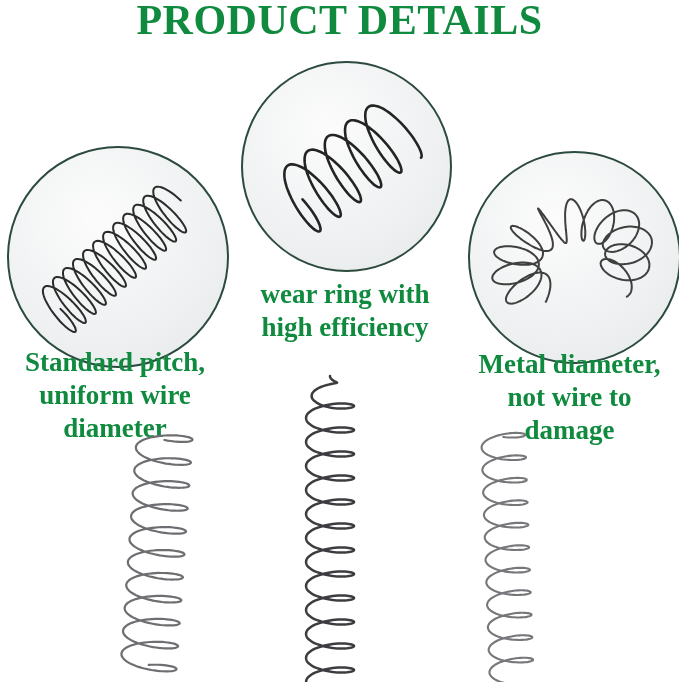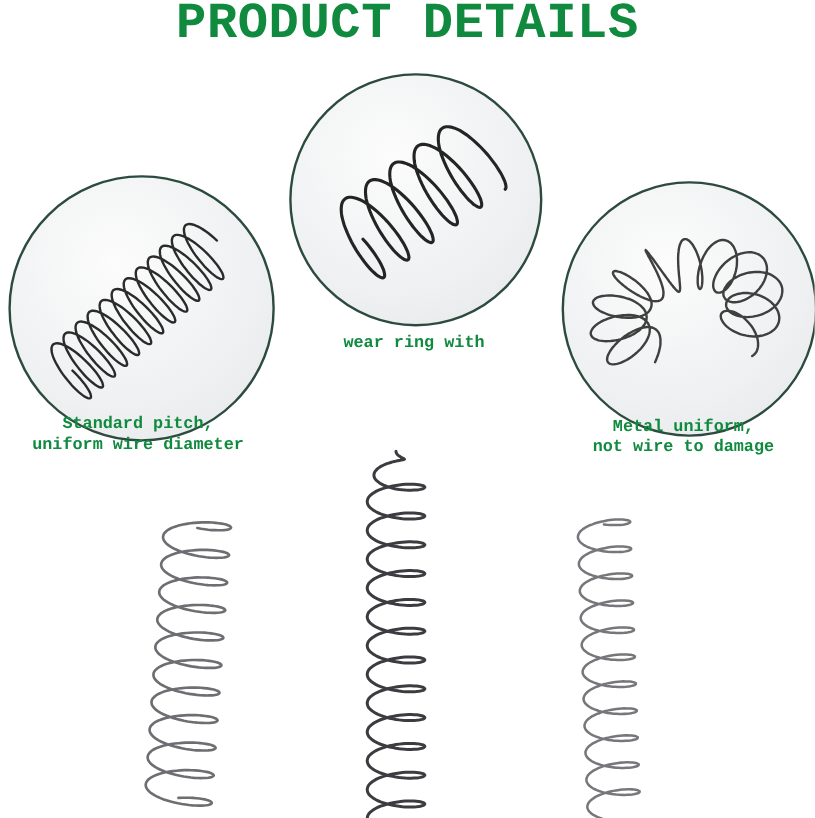--- a/index.html
+++ b/index.html
@@ -1,27 +1,27 @@
 <!DOCTYPE html>
 <html><head>
 <meta charset="utf-8">
 <style>
   html,body{margin:0;padding:0;background:#fff;}
   #page{position:relative;width:679px;height:682px;background:#ffffff;overflow:hidden;
-        font-family:Liberation Mono, monospace;}
+        font-family:Liberation Serif, serif;}
   .title{position:absolute;top:-4px;left:0;width:100%;text-align:center;
          font-size:42px;font-weight:800;letter-spacing:.5px;color:#0f8a3e;}
   .photo-circle{position:absolute;border-radius:50%;border:2px solid #2c4b3e;overflow:hidden;
          background:radial-gradient(circle at 40% 32%, #fcfcfc 0%, #eef0f1 62%, #e4e7e8 100%);}
   .photo-circle svg{display:block;width:100%;height:100%;}
   #circle-left{left:7px;top:146px;width:218px;height:218px;}
   #circle-center{left:241px;top:61px;width:207px;height:207px;}
   #circle-right{left:468px;top:151px;width:209px;height:209px;}
   .caption{position:absolute;text-align:center;color:#0f8a3e;font-weight:bold;
-           font-size:14px;line-height:1.22;}
+           font-size:27px;line-height:1.22;}
   #caption-left{left:-6px;top:346px;width:242px;}
   #caption-center{left:230px;top:278px;width:230px;}
   #caption-right{left:460px;top:348px;width:219px;}
   #bottom-springs{position:absolute;left:0;top:360px;width:679px;height:322px;}
   path.spring{fill:none;stroke-linecap:round;}
 </style>
 </head>
 <body>
 
 <div id="page">
@@ -52,24 +52,25 @@
     </svg>
   </div>
 
   <div class="caption" id="caption-left">
     <div>Standard pitch,</div>
     <div>uniform wire diameter</div>
   </div>
 
   <div class="caption" id="caption-center">
     <div>wear ring with</div>
+    <div>high efficiency</div>
   </div>
 
   <div class="caption" id="caption-right">
-    <div>Metal uniform,</div>
+    <div>Metal diameter,</div>
     <div>not wire to damage</div>
   </div>
 
   <svg id="bottom-springs" viewBox="0 0 679 322">
     <g transform="rotate(4 165 72)">
       <path class="spring" stroke="#6e6e72" stroke-width="2.2" d="M165.0,80.0L168.1,80.4L171.2,80.6L174.2,80.8L177.1,80.9L179.9,80.8L182.5,80.7L184.8,80.5L186.9,80.3L188.7,80.0L190.2,79.6L191.4,79.2L192.3,78.7L192.8,78.2L193.0,77.8L192.8,77.3L192.3,76.8L191.4,76.3L190.2,75.9L188.7,75.5L186.9,75.2L184.8,75.0L182.5,74.8L179.9,74.7L177.1,74.6L174.2,74.7L171.2,74.9L168.1,75.1L165.0,75.5L161.9,76.0L158.8,76.5L155.8,77.2L152.9,77.9L150.1,78.8L147.5,79.7L145.2,80.7L143.1,81.8L141.3,82.9L139.8,84.1L138.6,85.4L137.7,86.6L137.2,87.9L137.0,89.3L137.2,90.6L137.7,91.9L138.6,93.1L139.8,94.4L141.3,95.6L143.1,96.7L145.2,97.8L147.5,98.8L150.1,99.7L152.9,100.6L155.8,101.3L158.8,102.0L161.9,102.5L165.0,103.0L168.1,103.4L171.2,103.6L174.2,103.8L177.1,103.9L179.9,103.8L182.5,103.7L184.8,103.5L186.9,103.3L188.7,103.0L190.2,102.6L191.4,102.2L192.3,101.7L192.8,101.2L193.0,100.8L192.8,100.3L192.3,99.8L191.4,99.3L190.2,98.9L188.7,98.5L186.9,98.2L184.8,98.0L182.5,97.8L179.9,97.7L177.1,97.6L174.2,97.7L171.2,97.9L168.1,98.1L165.0,98.5L161.9,99.0L158.8,99.5L155.8,100.2L152.9,100.9L150.1,101.8L147.5,102.7L145.2,103.7L143.1,104.8L141.3,105.9L139.8,107.1L138.6,108.4L137.7,109.6L137.2,110.9L137.0,112.3L137.2,113.6L137.7,114.9L138.6,116.1L139.8,117.4L141.3,118.6L143.1,119.7L145.2,120.8L147.5,121.8L150.1,122.7L152.9,123.6L155.8,124.3L158.8,125.0L161.9,125.5L165.0,126.0L168.1,126.4L171.2,126.6L174.2,126.8L177.1,126.9L179.9,126.8L182.5,126.7L184.8,126.5L186.9,126.3L188.7,126.0L190.2,125.6L191.4,125.2L192.3,124.7L192.8,124.2L193.0,123.7L192.8,123.3L192.3,122.8L191.4,122.3L190.2,121.9L188.7,121.5L186.9,121.2L184.8,121.0L182.5,120.8L179.9,120.7L177.1,120.6L174.2,120.7L171.2,120.9L168.1,121.1L165.0,121.5L161.9,122.0L158.8,122.5L155.8,123.2L152.9,123.9L150.1,124.8L147.5,125.7L145.2,126.7L143.1,127.8L141.3,128.9L139.8,130.1L138.6,131.4L137.7,132.6L137.2,133.9L137.0,135.3L137.2,136.6L137.7,137.9L138.6,139.1L139.8,140.4L141.3,141.6L143.1,142.7L145.2,143.8L147.5,144.8L150.1,145.7L152.9,146.6L155.8,147.3L158.8,148.0L161.9,148.5L165.0,149.0L168.1,149.4L171.2,149.6L174.2,149.8L177.1,149.9L179.9,149.8L182.5,149.7L184.8,149.5L186.9,149.3L188.7,149.0L190.2,148.6L191.4,148.2L192.3,147.7L192.8,147.2L193.0,146.8L192.8,146.3L192.3,145.8L191.4,145.3L190.2,144.9L188.7,144.5L186.9,144.2L184.8,144.0L182.5,143.8L179.9,143.7L177.1,143.6L174.2,143.7L171.2,143.9L168.1,144.1L165.0,144.5L161.9,145.0L158.8,145.5L155.8,146.2L152.9,146.9L150.1,147.8L147.5,148.7L145.2,149.7L143.1,150.8L141.3,151.9L139.8,153.1L138.6,154.4L137.7,155.6L137.2,156.9L137.0,158.3L137.2,159.6L137.7,160.9L138.6,162.1L139.8,163.4L141.3,164.6L143.1,165.7L145.2,166.8L147.5,167.8L150.1,168.7L152.9,169.6L155.8,170.3L158.8,171.0L161.9,171.5L165.0,172.0L168.1,172.4L171.2,172.6L174.2,172.8L177.1,172.9L179.9,172.8L182.5,172.7L184.8,172.5L186.9,172.3L188.7,172.0L190.2,171.6L191.4,171.2L192.3,170.7L192.8,170.2L193.0,169.8L192.8,169.3L192.3,168.8L191.4,168.3L190.2,167.9L188.7,167.5L186.9,167.2L184.8,167.0L182.5,166.8L179.9,166.7L177.1,166.6L174.2,166.7L171.2,166.9L168.1,167.1L165.0,167.5L161.9,168.0L158.8,168.5L155.8,169.2L152.9,169.9L150.1,170.8L147.5,171.7L145.2,172.7L143.1,173.8L141.3,174.9L139.8,176.1L138.6,177.4L137.7,178.6L137.2,179.9L137.0,181.3L137.2,182.6L137.7,183.9L138.6,185.1L139.8,186.4L141.3,187.6L143.1,188.7L145.2,189.8L147.5,190.8L150.1,191.7L152.9,192.6L155.8,193.3L158.8,194.0L161.9,194.5L165.0,195.0L168.1,195.4L171.2,195.6L174.2,195.8L177.1,195.9L179.9,195.8L182.5,195.7L184.8,195.5L186.9,195.3L188.7,195.0L190.2,194.6L191.4,194.2L192.3,193.7L192.8,193.2L193.0,192.8L192.8,192.3L192.3,191.8L191.4,191.3L190.2,190.9L188.7,190.5L186.9,190.2L184.8,190.0L182.5,189.8L179.9,189.7L177.1,189.6L174.2,189.7L171.2,189.9L168.1,190.1L165.0,190.5L161.9,191.0L158.8,191.5L155.8,192.2L152.9,192.9L150.1,193.8L147.5,194.7L145.2,195.7L143.1,196.8L141.3,197.9L139.8,199.1L138.6,200.4L137.7,201.6L137.2,202.9L137.0,204.2L137.2,205.6L137.7,206.9L138.6,208.1L139.8,209.4L141.3,210.6L143.1,211.7L145.2,212.8L147.5,213.8L150.1,214.7L152.9,215.6L155.8,216.3L158.8,217.0L161.9,217.5L165.0,218.0L168.1,218.4L171.2,218.6L174.2,218.8L177.1,218.9L179.9,218.8L182.5,218.7L184.8,218.5L186.9,218.3L188.7,218.0L190.2,217.6L191.4,217.2L192.3,216.7L192.8,216.2L193.0,215.8L192.8,215.3L192.3,214.8L191.4,214.3L190.2,213.9L188.7,213.5L186.9,213.2L184.8,213.0L182.5,212.8L179.9,212.7L177.1,212.6L174.2,212.7L171.2,212.9L168.1,213.1L165.0,213.5L161.9,214.0L158.8,214.5L155.8,215.2L152.9,215.9L150.1,216.8L147.5,217.7L145.2,218.7L143.1,219.8L141.3,220.9L139.8,222.1L138.6,223.4L137.7,224.6L137.2,225.9L137.0,227.2L137.2,228.6L137.7,229.9L138.6,231.1L139.8,232.4L141.3,233.6L143.1,234.7L145.2,235.8L147.5,236.8L150.1,237.7L152.9,238.6L155.8,239.3L158.8,240.0L161.9,240.5L165.0,241.0L168.1,241.4L171.2,241.6L174.2,241.8L177.1,241.9L179.9,241.8L182.5,241.7L184.8,241.5L186.9,241.3L188.7,241.0L190.2,240.6L191.4,240.2L192.3,239.7L192.8,239.2L193.0,238.8L192.8,238.3L192.3,237.8L191.4,237.3L190.2,236.9L188.7,236.5L186.9,236.2L184.8,236.0L182.5,235.8L179.9,235.7L177.1,235.6L174.2,235.7L171.2,235.9L168.1,236.1L165.0,236.5L161.9,237.0L158.8,237.5L155.8,238.2L152.9,238.9L150.1,239.8L147.5,240.7L145.2,241.7L143.1,242.8L141.3,243.9L139.8,245.1L138.6,246.4L137.7,247.6L137.2,248.9L137.0,250.3L137.2,251.6L137.7,252.9L138.6,254.1L139.8,255.4L141.3,256.6L143.1,257.7L145.2,258.8L147.5,259.8L150.1,260.7L152.9,261.6L155.8,262.3L158.8,263.0L161.9,263.5L165.0,264.0L168.1,264.4L171.2,264.6L174.2,264.8L177.1,264.9L179.9,264.8L182.5,264.7L184.8,264.5L186.9,264.3L188.7,264.0L190.2,263.6L191.4,263.2L192.3,262.7L192.8,262.2L193.0,261.8L192.8,261.3L192.3,260.8L191.4,260.3L190.2,259.9L188.7,259.5L186.9,259.2L184.8,259.0L182.5,258.8L179.9,258.7L177.1,258.6L174.2,258.7L171.2,258.9L168.1,259.1L165.0,259.5L161.9,260.0L158.8,260.5L155.8,261.2L152.9,261.9L150.1,262.8L147.5,263.7L145.2,264.7L143.1,265.8L141.3,266.9L139.8,268.1L138.6,269.4L137.7,270.6L137.2,271.9L137.0,273.3L137.2,274.6L137.7,275.9L138.6,277.1L139.8,278.4L141.3,279.6L143.1,280.7L145.2,281.8L147.5,282.8L150.1,283.7L152.9,284.6L155.8,285.3L158.8,286.0L161.9,286.5L165.0,287.0L168.1,287.4L171.2,287.6L174.2,287.8L177.1,287.9L179.9,287.8L182.5,287.7L184.8,287.5L186.9,287.3L188.7,287.0L190.2,286.6L191.4,286.2L192.3,285.7L192.8,285.2L193.0,284.8L192.8,284.3L192.3,283.8L191.4,283.3L190.2,282.9L188.7,282.5L186.9,282.2L184.8,282.0L182.5,281.8L179.9,281.7L177.1,281.6L174.2,281.7L171.2,281.9L168.1,282.1L165.0,282.5L161.9,283.0L158.8,283.5L155.8,284.2L152.9,284.9L150.1,285.8L147.5,286.7L145.2,287.7L143.1,288.8L141.3,289.9L139.8,291.1L138.6,292.4L137.7,293.6L137.2,294.9L137.0,296.3L137.2,297.6L137.7,298.9L138.6,300.1L139.8,301.4L141.3,302.6L143.1,303.7L145.2,304.8L147.5,305.8L150.1,306.7L152.9,307.6L155.8,308.3L158.8,309.0L161.9,309.5L165.0,310.0L168.1,310.4L171.2,310.6L174.2,310.8L177.1,310.9L179.9,310.8L182.5,310.7L184.8,310.5L186.9,310.3L188.7,310.0L190.2,309.6L191.4,309.2L192.3,308.7L192.8,308.2L193.0,307.8L192.8,307.3L192.3,306.8L191.4,306.3L190.2,305.9L188.7,305.5L186.9,305.2L184.8,305.0L182.5,304.8L179.9,304.7L177.1,304.6L174.2,304.7L171.2,304.9L168.1,305.1L165.0,305.5"></path>
     </g>
     <g>
       <path class="spring" stroke="#3c3c40" stroke-width="2.5" d="M330.0,16.0L330.0,16.6L330.2,17.1L330.4,17.7L330.7,18.2L331.1,18.7L331.6,19.2L332.1,19.7L332.7,20.1L333.3,20.5L333.9,20.9L334.4,21.2L335.0,21.5L335.5,21.8L336.0,22.0L336.4,22.2L336.7,22.4L336.9,22.5L337.0,22.7L336.9,22.8L336.7,22.9L336.4,23.0L335.9,23.1L335.2,23.2L334.5,23.4L333.5,23.6L332.5,23.7L331.3,24.0L330.0,24.3L328.6,24.6L327.1,24.9L325.6,25.4L324.0,25.9L322.5,26.4L320.9,27.0L319.4,27.7L317.9,28.4L316.6,29.2L315.3,30.1L314.2,31.0L313.3,32.0L312.5,33.0L312.0,34.0L311.7,35.1L311.6,36.2L311.8,37.3L312.2,38.4L312.9,39.5L313.9,40.6L315.2,41.6L316.6,42.7L318.4,43.6L320.3,44.6L322.5,45.4L324.9,46.2L327.4,46.9L330.0,47.5L332.7,47.9L335.3,48.2L337.9,48.4L340.4,48.5L342.8,48.5L345.0,48.4L347.0,48.3L348.8,48.1L350.3,47.8L351.6,47.5L352.7,47.2L353.4,46.8L353.8,46.4L354.0,46.0L353.8,45.6L353.4,45.2L352.7,44.8L351.6,44.5L350.3,44.2L348.8,43.9L347.0,43.7L345.0,43.6L342.8,43.5L340.4,43.5L337.9,43.6L335.3,43.8L332.7,44.1L330.0,44.5L327.3,45.0L324.7,45.5L322.1,46.2L319.6,47.0L317.2,47.8L315.0,48.7L313.0,49.7L311.2,50.8L309.7,51.9L308.4,53.0L307.3,54.2L306.6,55.5L306.2,56.7L306.0,58.0L306.2,59.3L306.6,60.5L307.3,61.8L308.4,63.0L309.7,64.1L311.2,65.2L313.0,66.3L315.0,67.3L317.2,68.2L319.6,69.0L322.1,69.8L324.7,70.5L327.3,71.0L330.0,71.5L332.7,71.9L335.3,72.2L337.9,72.4L340.4,72.5L342.8,72.5L345.0,72.4L347.0,72.3L348.8,72.1L350.3,71.8L351.6,71.5L352.7,71.2L353.4,70.8L353.8,70.4L354.0,70.0L353.8,69.6L353.4,69.2L352.7,68.8L351.6,68.5L350.3,68.2L348.8,67.9L347.0,67.7L345.0,67.6L342.8,67.5L340.4,67.5L337.9,67.6L335.3,67.8L332.7,68.1L330.0,68.5L327.3,69.0L324.7,69.5L322.1,70.2L319.6,71.0L317.2,71.8L315.0,72.7L313.0,73.7L311.2,74.8L309.7,75.9L308.4,77.0L307.3,78.2L306.6,79.5L306.2,80.7L306.0,82.0L306.2,83.3L306.6,84.5L307.3,85.8L308.4,87.0L309.7,88.1L311.2,89.2L313.0,90.3L315.0,91.3L317.2,92.2L319.6,93.0L322.1,93.8L324.7,94.5L327.3,95.0L330.0,95.5L332.7,95.9L335.3,96.2L337.9,96.4L340.4,96.5L342.8,96.5L345.0,96.4L347.0,96.3L348.8,96.1L350.3,95.8L351.6,95.5L352.7,95.2L353.4,94.8L353.8,94.4L354.0,94.0L353.8,93.6L353.4,93.2L352.7,92.8L351.6,92.5L350.3,92.2L348.8,91.9L347.0,91.7L345.0,91.6L342.8,91.5L340.4,91.5L337.9,91.6L335.3,91.8L332.7,92.1L330.0,92.5L327.3,93.0L324.7,93.5L322.1,94.2L319.6,95.0L317.2,95.8L315.0,96.7L313.0,97.7L311.2,98.8L309.7,99.9L308.4,101.0L307.3,102.2L306.6,103.5L306.2,104.7L306.0,106.0L306.2,107.3L306.6,108.5L307.3,109.8L308.4,111.0L309.7,112.1L311.2,113.2L313.0,114.3L315.0,115.3L317.2,116.2L319.6,117.0L322.1,117.8L324.7,118.5L327.3,119.0L330.0,119.5L332.7,119.9L335.3,120.2L337.9,120.4L340.4,120.5L342.8,120.5L345.0,120.4L347.0,120.3L348.8,120.1L350.3,119.8L351.6,119.5L352.7,119.2L353.4,118.8L353.8,118.4L354.0,118.0L353.8,117.6L353.4,117.2L352.7,116.8L351.6,116.5L350.3,116.2L348.8,115.9L347.0,115.7L345.0,115.6L342.8,115.5L340.4,115.5L337.9,115.6L335.3,115.8L332.7,116.1L330.0,116.5L327.3,117.0L324.7,117.5L322.1,118.2L319.6,119.0L317.2,119.8L315.0,120.7L313.0,121.7L311.2,122.8L309.7,123.9L308.4,125.0L307.3,126.2L306.6,127.5L306.2,128.7L306.0,130.0L306.2,131.3L306.6,132.5L307.3,133.8L308.4,135.0L309.7,136.1L311.2,137.2L313.0,138.3L315.0,139.3L317.2,140.2L319.6,141.0L322.1,141.8L324.7,142.5L327.3,143.0L330.0,143.5L332.7,143.9L335.3,144.2L337.9,144.4L340.4,144.5L342.8,144.5L345.0,144.4L347.0,144.3L348.8,144.1L350.3,143.8L351.6,143.5L352.7,143.2L353.4,142.8L353.8,142.4L354.0,142.0L353.8,141.6L353.4,141.2L352.7,140.8L351.6,140.5L350.3,140.2L348.8,139.9L347.0,139.7L345.0,139.6L342.8,139.5L340.4,139.5L337.9,139.6L335.3,139.8L332.7,140.1L330.0,140.5L327.3,141.0L324.7,141.5L322.1,142.2L319.6,143.0L317.2,143.8L315.0,144.7L313.0,145.7L311.2,146.8L309.7,147.9L308.4,149.0L307.3,150.2L306.6,151.5L306.2,152.7L306.0,154.0L306.2,155.3L306.6,156.5L307.3,157.8L308.4,159.0L309.7,160.1L311.2,161.2L313.0,162.3L315.0,163.3L317.2,164.2L319.6,165.0L322.1,165.8L324.7,166.5L327.3,167.0L330.0,167.5L332.7,167.9L335.3,168.2L337.9,168.4L340.4,168.5L342.8,168.5L345.0,168.4L347.0,168.3L348.8,168.1L350.3,167.8L351.6,167.5L352.7,167.2L353.4,166.8L353.8,166.4L354.0,166.0L353.8,165.6L353.4,165.2L352.7,164.8L351.6,164.5L350.3,164.2L348.8,163.9L347.0,163.7L345.0,163.6L342.8,163.5L340.4,163.5L337.9,163.6L335.3,163.8L332.7,164.1L330.0,164.5L327.3,165.0L324.7,165.5L322.1,166.2L319.6,167.0L317.2,167.8L315.0,168.7L313.0,169.7L311.2,170.8L309.7,171.9L308.4,173.0L307.3,174.2L306.6,175.5L306.2,176.7L306.0,178.0L306.2,179.3L306.6,180.5L307.3,181.8L308.4,183.0L309.7,184.1L311.2,185.2L313.0,186.3L315.0,187.3L317.2,188.2L319.6,189.0L322.1,189.8L324.7,190.5L327.3,191.0L330.0,191.5L332.7,191.9L335.3,192.2L337.9,192.4L340.4,192.5L342.8,192.5L345.0,192.4L347.0,192.3L348.8,192.1L350.3,191.8L351.6,191.5L352.7,191.2L353.4,190.8L353.8,190.4L354.0,190.0L353.8,189.6L353.4,189.2L352.7,188.8L351.6,188.5L350.3,188.2L348.8,187.9L347.0,187.7L345.0,187.6L342.8,187.5L340.4,187.5L337.9,187.6L335.3,187.8L332.7,188.1L330.0,188.5L327.3,189.0L324.7,189.5L322.1,190.2L319.6,191.0L317.2,191.8L315.0,192.7L313.0,193.7L311.2,194.8L309.7,195.9L308.4,197.0L307.3,198.2L306.6,199.5L306.2,200.7L306.0,202.0L306.2,203.3L306.6,204.5L307.3,205.8L308.4,207.0L309.7,208.1L311.2,209.2L313.0,210.3L315.0,211.3L317.2,212.2L319.6,213.0L322.1,213.8L324.7,214.5L327.3,215.0L330.0,215.5L332.7,215.9L335.3,216.2L337.9,216.4L340.4,216.5L342.8,216.5L345.0,216.4L347.0,216.3L348.8,216.1L350.3,215.8L351.6,215.5L352.7,215.2L353.4,214.8L353.8,214.4L354.0,214.0L353.8,213.6L353.4,213.2L352.7,212.8L351.6,212.5L350.3,212.2L348.8,211.9L347.0,211.7L345.0,211.6L342.8,211.5L340.4,211.5L337.9,211.6L335.3,211.8L332.7,212.1L330.0,212.5L327.3,213.0L324.7,213.5L322.1,214.2L319.6,215.0L317.2,215.8L315.0,216.7L313.0,217.7L311.2,218.8L309.7,219.9L308.4,221.0L307.3,222.2L306.6,223.5L306.2,224.7L306.0,226.0L306.2,227.3L306.6,228.5L307.3,229.8L308.4,231.0L309.7,232.1L311.2,233.2L313.0,234.3L315.0,235.3L317.2,236.2L319.6,237.0L322.1,237.8L324.7,238.5L327.3,239.0L330.0,239.5L332.7,239.9L335.3,240.2L337.9,240.4L340.4,240.5L342.8,240.5L345.0,240.4L347.0,240.3L348.8,240.1L350.3,239.8L351.6,239.5L352.7,239.2L353.4,238.8L353.8,238.4L354.0,238.0L353.8,237.6L353.4,237.2L352.7,236.8L351.6,236.5L350.3,236.2L348.8,235.9L347.0,235.7L345.0,235.6L342.8,235.5L340.4,235.5L337.9,235.6L335.3,235.8L332.7,236.1L330.0,236.5L327.3,237.0L324.7,237.5L322.1,238.2L319.6,239.0L317.2,239.8L315.0,240.7L313.0,241.7L311.2,242.8L309.7,243.9L308.4,245.0L307.3,246.2L306.6,247.5L306.2,248.7L306.0,250.0L306.2,251.3L306.6,252.5L307.3,253.8L308.4,255.0L309.7,256.1L311.2,257.2L313.0,258.3L315.0,259.3L317.2,260.2L319.6,261.0L322.1,261.8L324.7,262.5L327.3,263.0L330.0,263.5L332.7,263.9L335.3,264.2L337.9,264.4L340.4,264.5L342.8,264.5L345.0,264.4L347.0,264.3L348.8,264.1L350.3,263.8L351.6,263.5L352.7,263.2L353.4,262.8L353.8,262.4L354.0,262.0L353.8,261.6L353.4,261.2L352.7,260.8L351.6,260.5L350.3,260.2L348.8,259.9L347.0,259.7L345.0,259.6L342.8,259.5L340.4,259.5L337.9,259.6L335.3,259.8L332.7,260.1L330.0,260.5L327.3,261.0L324.7,261.5L322.1,262.2L319.6,263.0L317.2,263.8L315.0,264.7L313.0,265.7L311.2,266.8L309.7,267.9L308.4,269.0L307.3,270.2L306.6,271.5L306.2,272.7L306.0,274.0L306.2,275.3L306.6,276.5L307.3,277.8L308.4,279.0L309.7,280.1L311.2,281.2L313.0,282.3L315.0,283.3L317.2,284.2L319.6,285.0L322.1,285.8L324.7,286.5L327.3,287.0L330.0,287.5L332.7,287.9L335.3,288.2L337.9,288.4L340.4,288.5L342.8,288.5L345.0,288.4L347.0,288.3L348.8,288.1L350.3,287.8L351.6,287.5L352.7,287.2L353.4,286.8L353.8,286.4L354.0,286.0L353.8,285.6L353.4,285.2L352.7,284.8L351.6,284.5L350.3,284.2L348.8,283.9L347.0,283.7L345.0,283.6L342.8,283.5L340.4,283.5L337.9,283.6L335.3,283.8L332.7,284.1L330.0,284.5L327.3,285.0L324.7,285.5L322.1,286.2L319.6,287.0L317.2,287.8L315.0,288.7L313.0,289.7L311.2,290.8L309.7,291.9L308.4,293.0L307.3,294.2L306.6,295.5L306.2,296.7L306.0,298.0L306.2,299.3L306.6,300.5L307.3,301.8L308.4,303.0L309.7,304.1L311.2,305.2L313.0,306.3L315.0,307.3L317.2,308.2L319.6,309.0L322.1,309.8L324.7,310.5L327.3,311.0L330.0,311.5L332.7,311.9L335.3,312.2L337.9,312.4L340.4,312.5L342.8,312.5L345.0,312.4L347.0,312.3L348.8,312.1L350.3,311.8L351.6,311.5L352.7,311.2L353.4,310.8L353.8,310.4L354.0,310.0L353.8,309.6L353.4,309.2L352.7,308.8L351.6,308.5L350.3,308.2L348.8,307.9L347.0,307.7L345.0,307.6L342.8,307.5L340.4,307.5L337.9,307.6L335.3,307.8L332.7,308.1L330.0,308.5L327.3,309.0L324.7,309.5L322.1,310.2L319.6,311.0L317.2,311.8L315.0,312.7L313.0,313.7L311.2,314.8L309.7,315.9L308.4,317.0L307.3,318.2L306.6,319.5L306.2,320.7L306.0,322.0L306.2,323.3L306.6,324.5L307.3,325.8L308.4,327.0L309.7,328.1L311.2,329.2L313.0,330.3L315.0,331.3L317.2,332.2L319.6,333.0L322.1,333.8L324.7,334.5L327.3,335.0L330.0,335.5L332.7,335.9L335.3,336.2L337.9,336.4L340.4,336.5L342.8,336.5L345.0,336.4L347.0,336.3L348.8,336.1L350.3,335.8L351.6,335.5L352.7,335.2L353.4,334.8L353.8,334.4L354.0,334.0L353.8,333.6L353.4,333.2L352.7,332.8L351.6,332.5L350.3,332.2L348.8,331.9L347.0,331.7L345.0,331.6L342.8,331.5L340.4,331.5L337.9,331.6L335.3,331.8L332.7,332.1L330.0,332.5"></path>
     </g>

